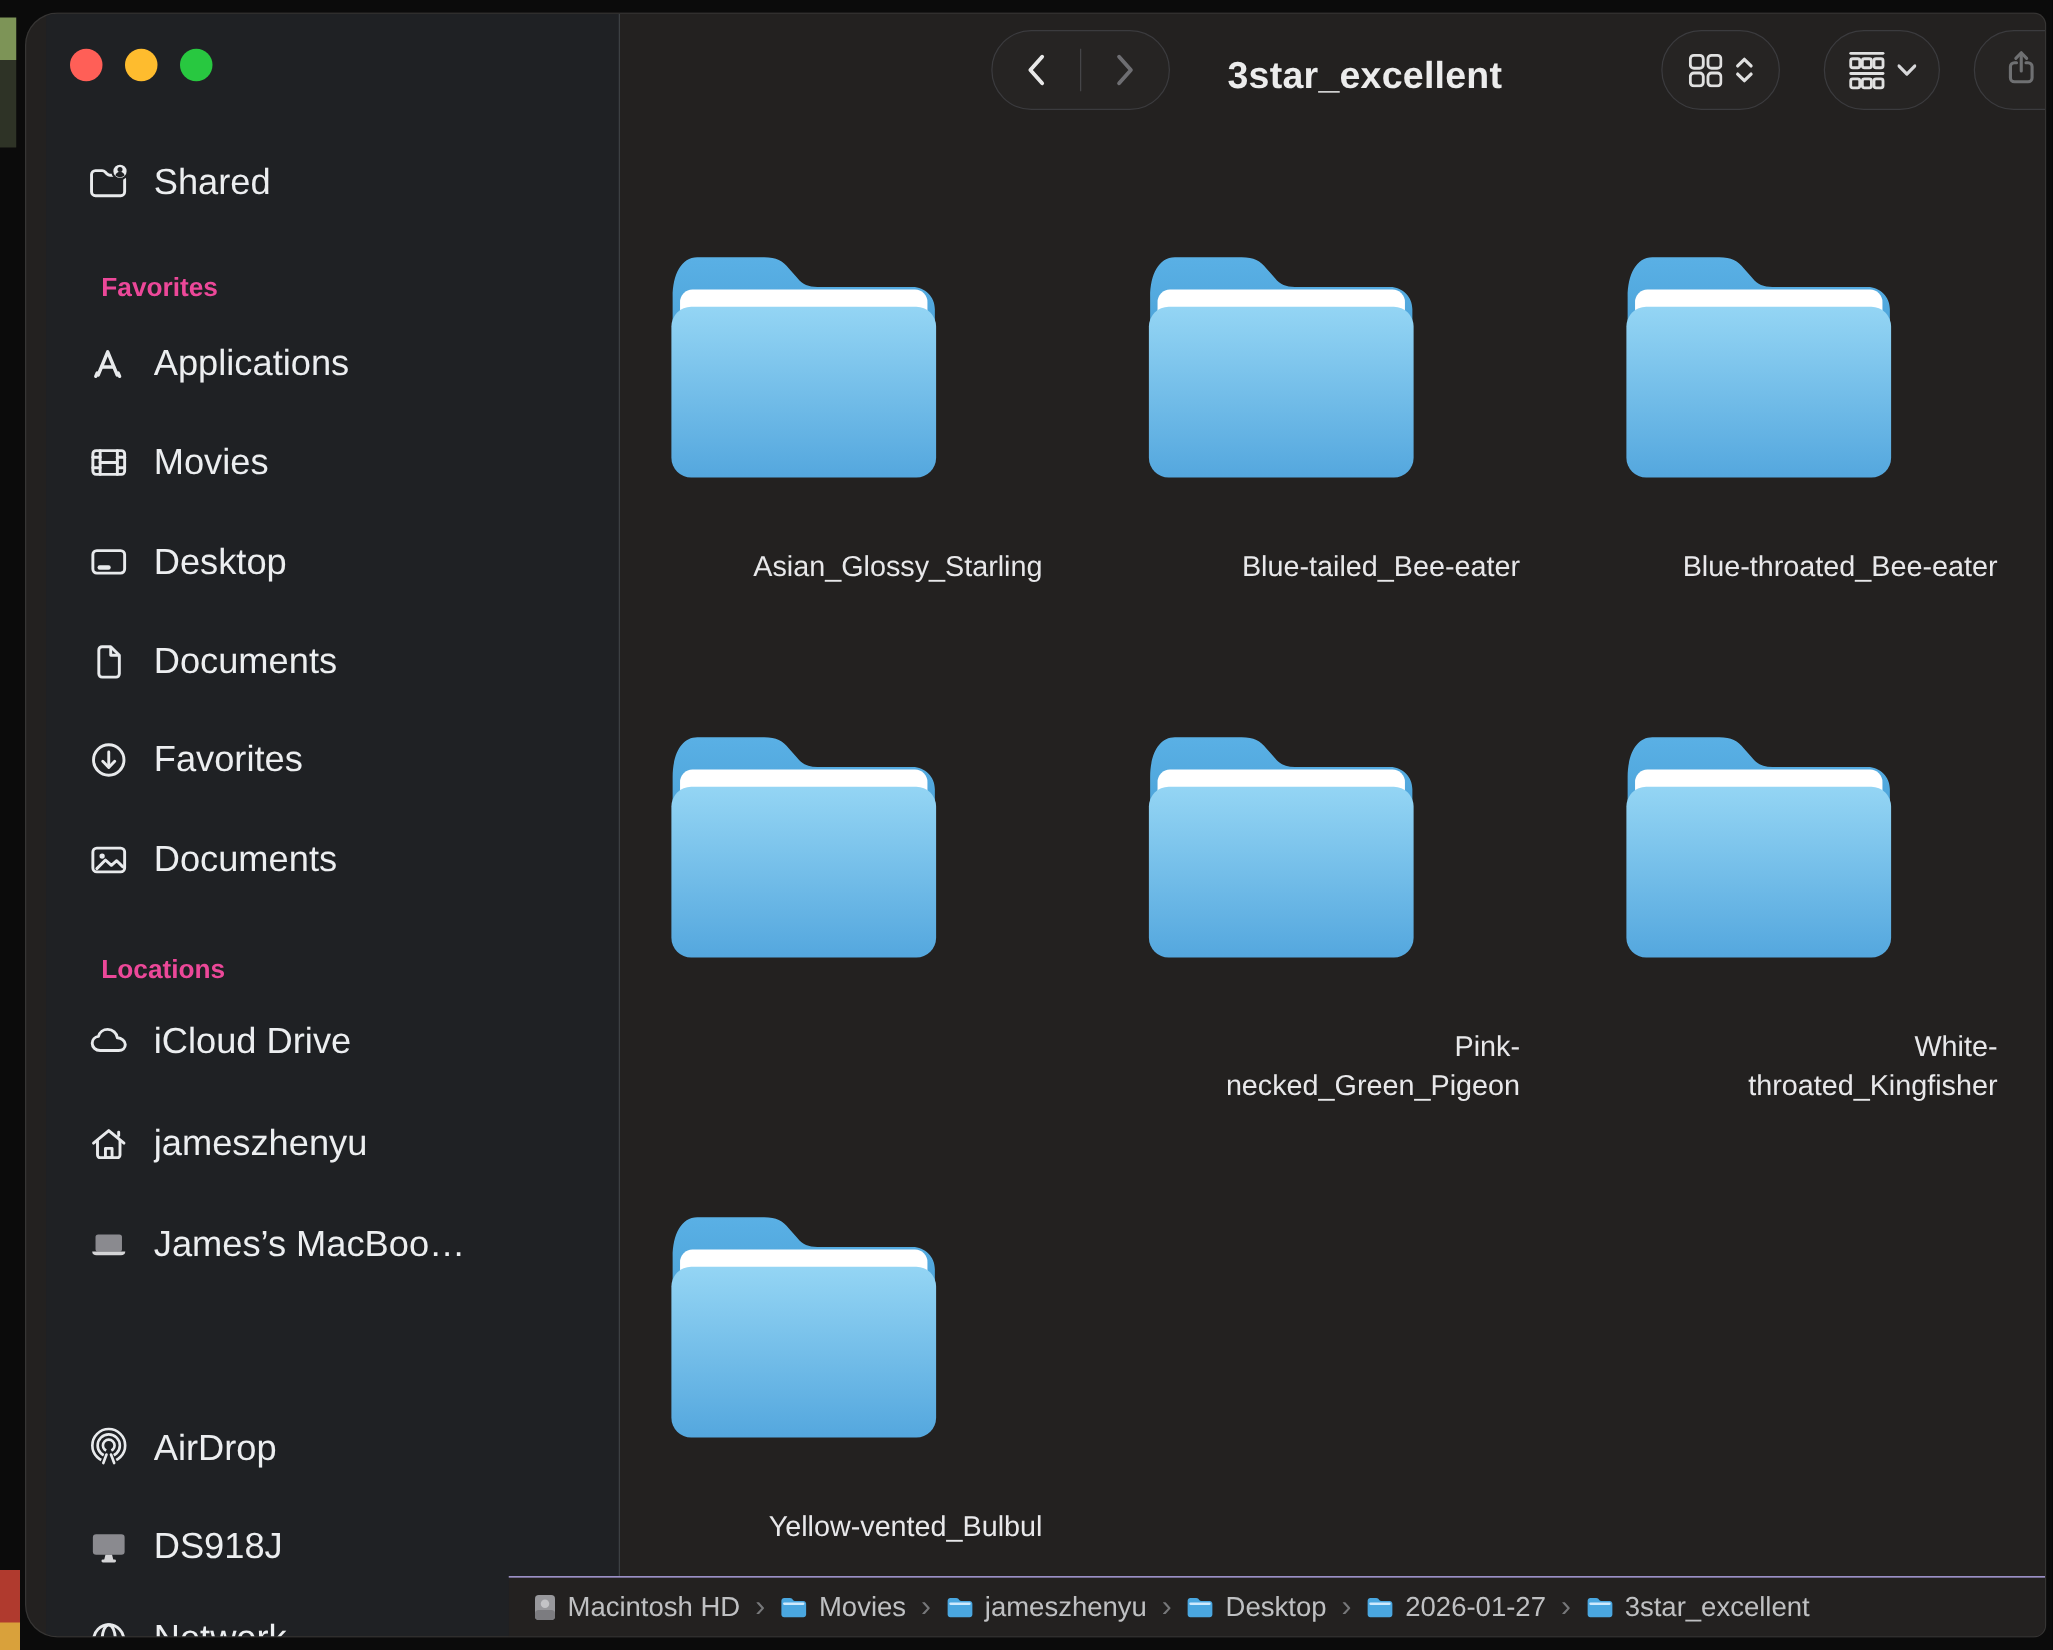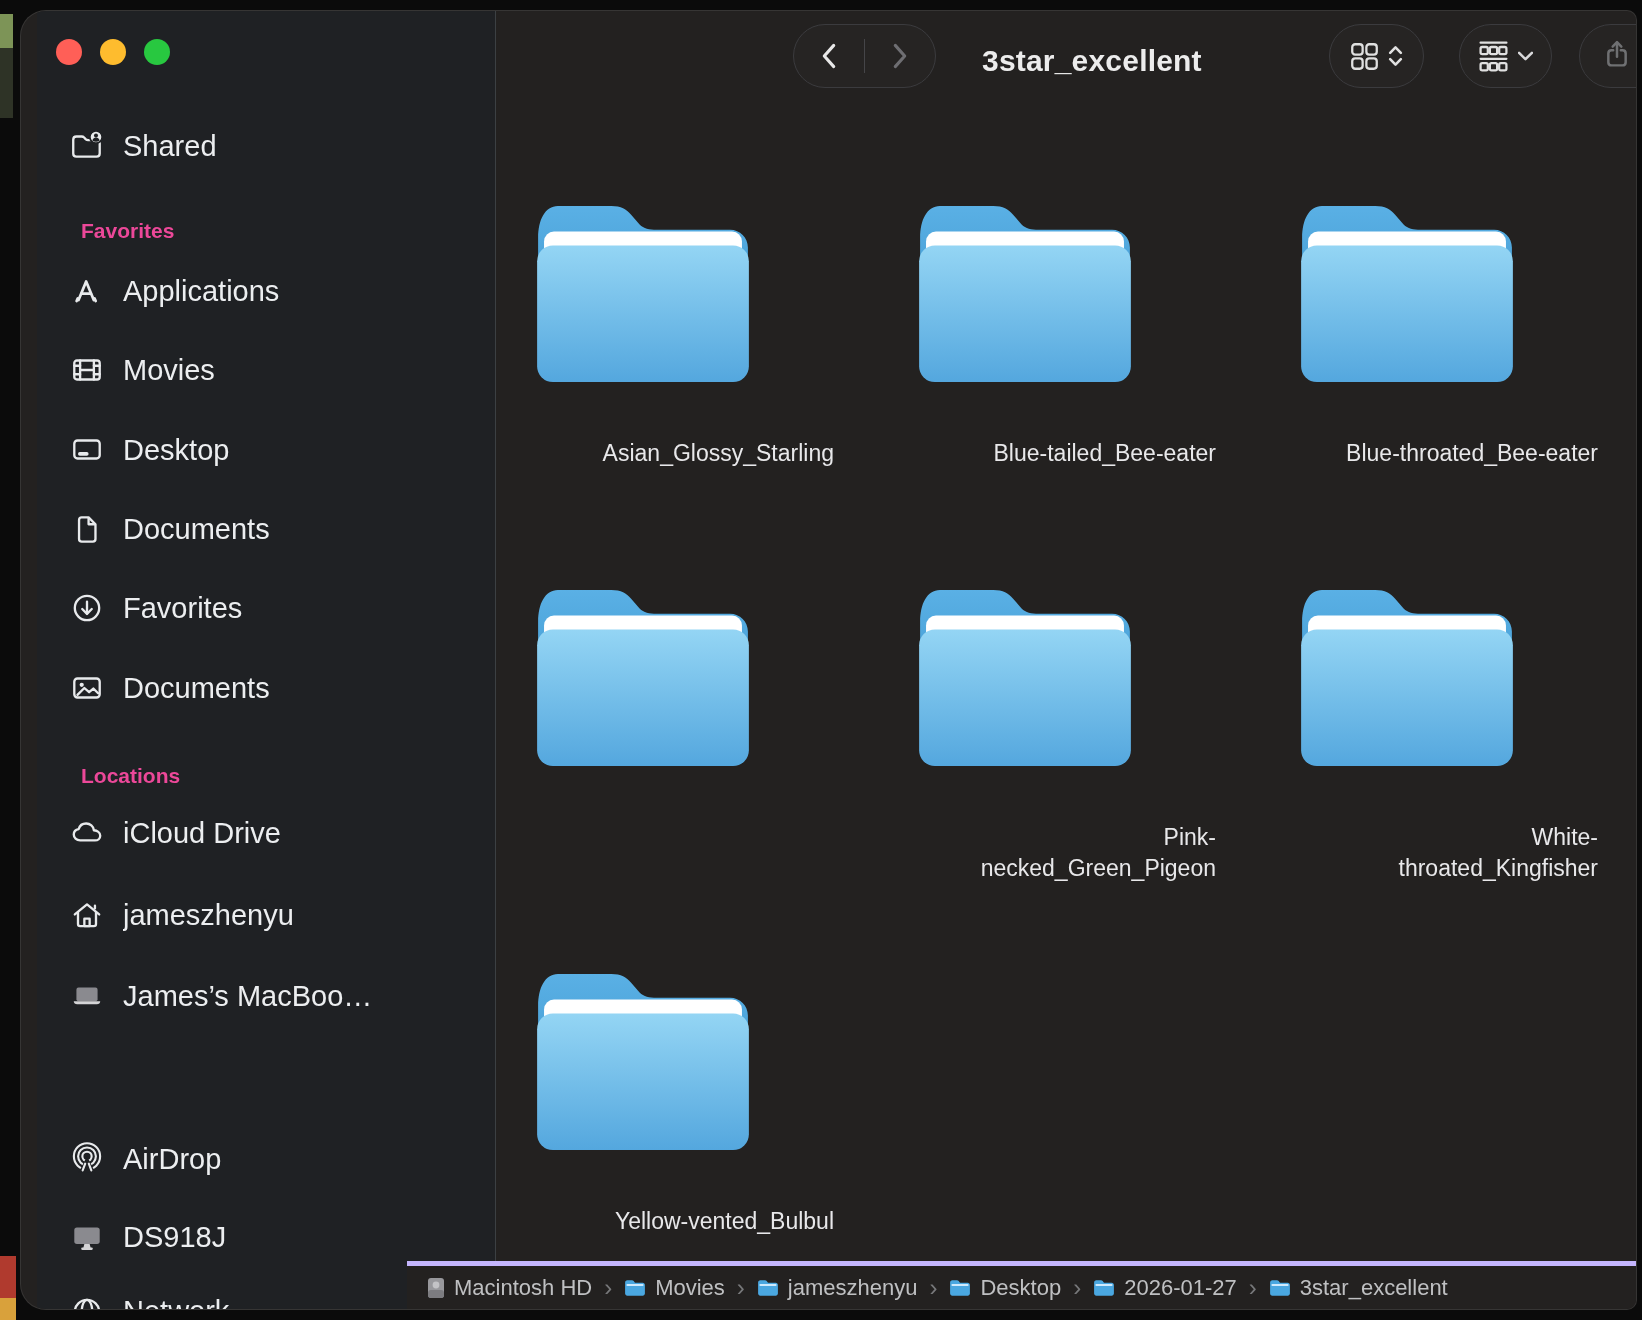--- a/index.html
+++ b/index.html
@@ -55,21 +55,21 @@
   .tile { position:absolute; width:382px; text-align:right; cursor:default; }
   .tile svg.fold { display:block; margin:0 auto; }
   .tile .fname { margin-top:54px; font-size:23px; line-height:31px; color:#e8e8ea;
                  white-space:pre-line; }
   .p0{left:431px;top:183px} .p1{left:813px;top:183px} .p2{left:1195px;top:183px}
   .p3{left:431px;top:567px} .p4{left:813px;top:567px} .p5{left:1195px;top:567px}
   .p6{left:431px;top:951px}
 
   
   .pathbar { position:absolute; left:386px; right:0; bottom:0; height:48px;
-             border-top:5px solid #c4b5fd; display:flex; align-items:center;
+             border-top:1px solid #c4b5fd; display:flex; align-items:center;
              padding-left:20px; background:#232120; }
   .pitem { display:flex; align-items:center; gap:9px; }
   .pitem .plb { font-size:22px; color:#bfc0c2; white-space:nowrap; }
   .psep { font-size:24px; color:#77787a; margin:0 12px; line-height:1; }
 </style>
 </head>
 <body>
 
 <div class="stage">
   <div class="sliver sliver-green1"></div>

